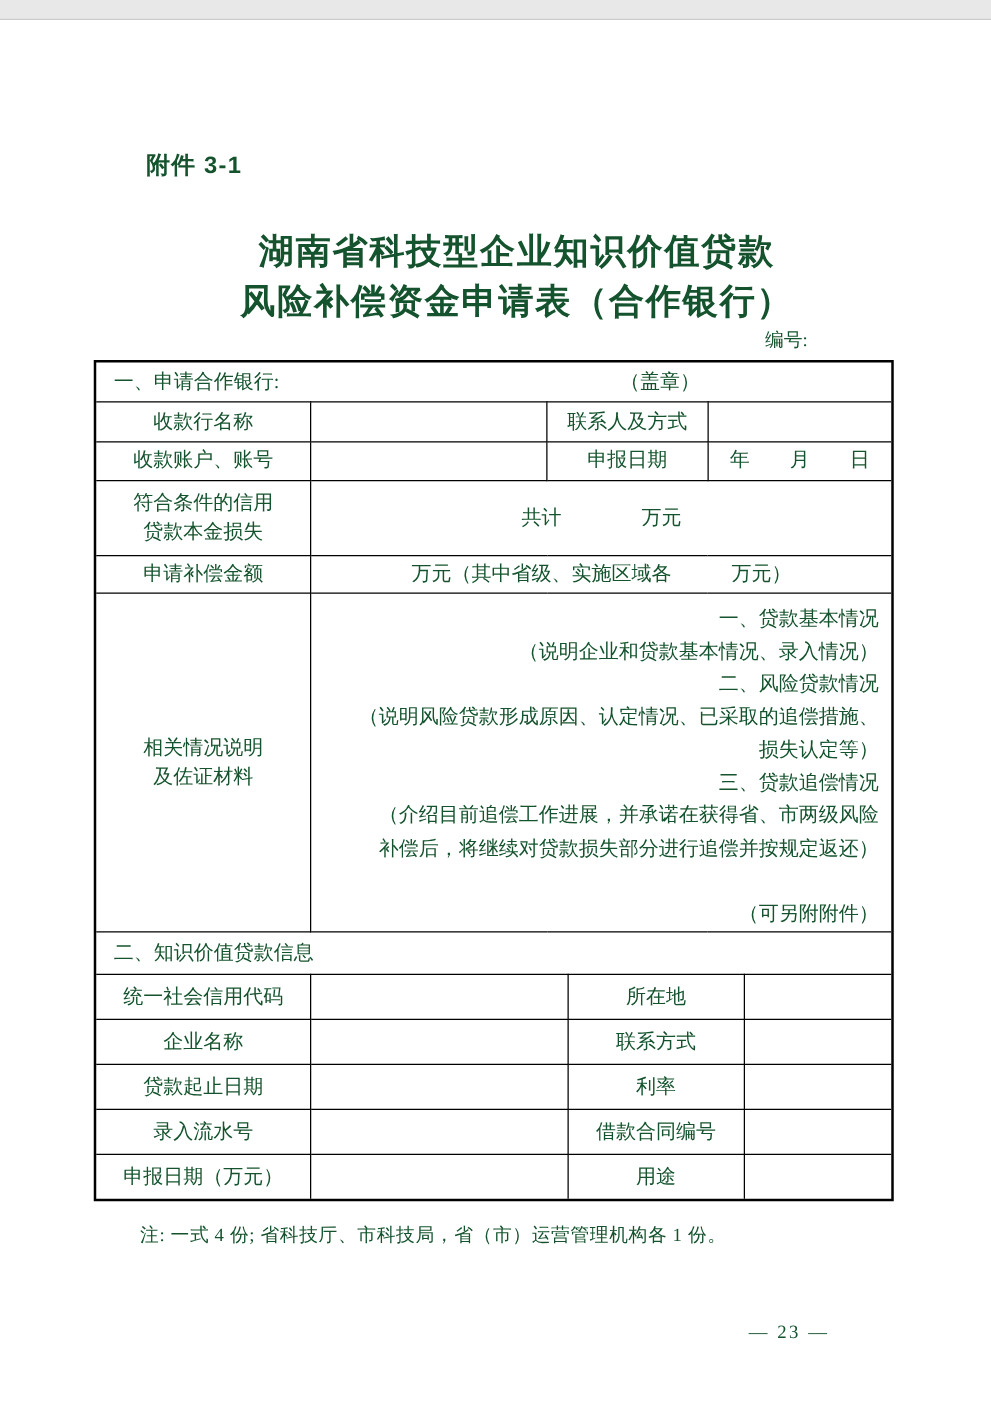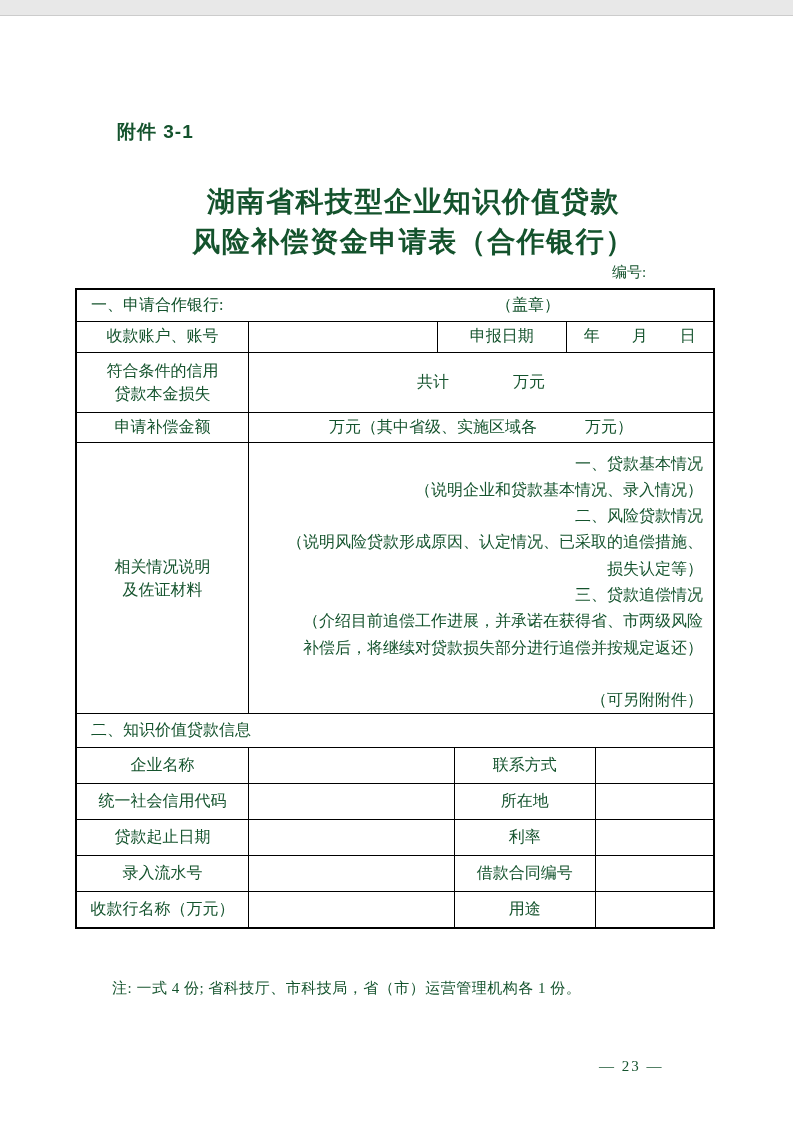--- a/index.html
+++ b/index.html
@@ -90,20 +90,26 @@
         </colgroup>
       <tbody>
           <tr class="r1">
         <td colspan="4" class="sec-head">
           <div class="sec-inner">
             <span>一、申请合作银行:</span>
             <span class="seal">（盖章）</span>
           </div>
         </td>
       </tr>
+      <tr class="r2">
+        <td>收款行名称</td>
+        <td></td>
+        <td>联系人及方式</td>
+        <td></td>
+      </tr>
       <tr class="r3">
         <td>收款账户、账号</td>
         <td></td>
         <td>申报日期</td>
         <td>年　　月　　日</td>
       </tr>
       <tr class="r4">
         <td class="pre">符合条件的信用
 贷款本金损失</td>
         <td colspan="3">共计　　　　万元</td>
@@ -140,45 +146,45 @@
         </colgroup>
       <tbody>
           <tr class="rh">
         <td colspan="4" class="sec-head">
           <div class="sec-inner">
             <span>二、知识价值贷款信息</span>
           </div>
         </td>
       </tr>
       <tr class="rr">
+        <td>统一社会信用代码</td>
+        <td></td>
+        <td>所在地</td>
+        <td></td>
+      </tr>
+      <tr class="rr">
         <td>企业名称</td>
         <td></td>
         <td>联系方式</td>
-        <td></td>
-      </tr>
-      <tr class="rr">
-        <td>统一社会信用代码</td>
-        <td></td>
-        <td>所在地</td>
         <td></td>
       </tr>
       <tr class="rr">
         <td>贷款起止日期</td>
         <td></td>
         <td>利率</td>
         <td></td>
       </tr>
       <tr class="rr">
         <td>录入流水号</td>
         <td></td>
         <td>借款合同编号</td>
         <td></td>
       </tr>
       <tr class="rr">
-        <td>收款行名称（万元）</td>
+        <td>申报日期（万元）</td>
         <td></td>
         <td>用途</td>
         <td></td>
       </tr>
     </tbody>
       </table>
   </div>
 
   <div class="note">注: 一式 4 份; 省科技厅、市科技局，省（市）运营管理机构各 1 份。</div>
 

